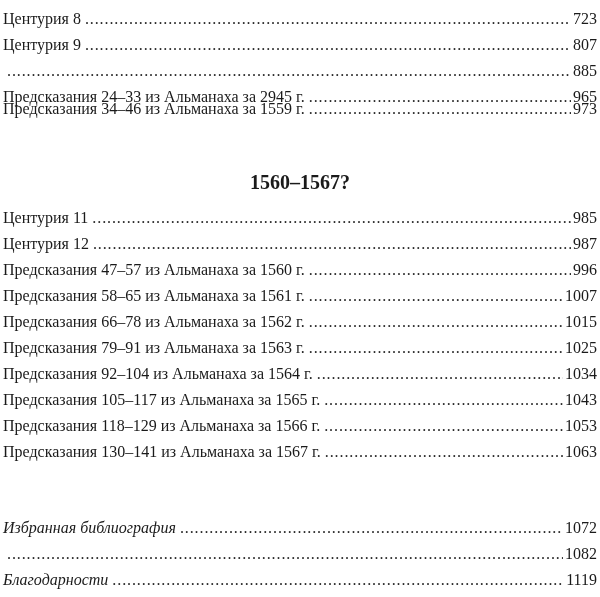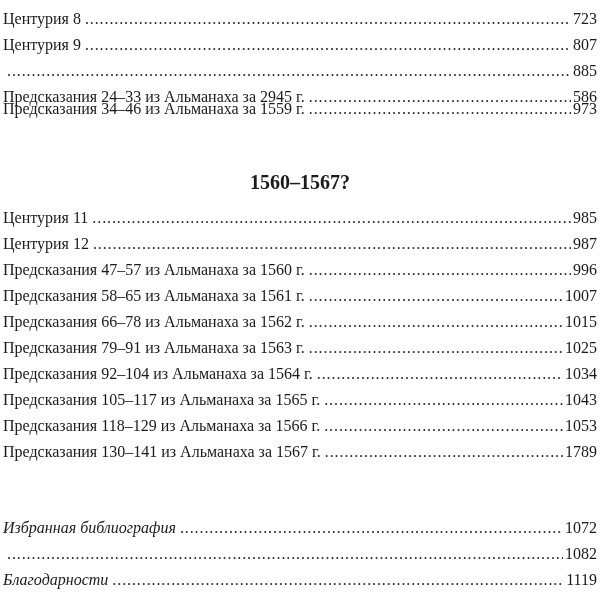--- a/index.html
+++ b/index.html
@@ -45,21 +45,21 @@
     <span class="leader"></span>
     <span class="page-num">807</span>
   </div>
   <div class="row" style="top:58px">
     <span class="leader"></span>
     <span class="page-num">885</span>
   </div>
   <div class="row" style="top:84px">
     <span class="title">Предсказания 24–33 из Альманаха за 2945 г.</span>
     <span class="leader"></span>
-    <span class="page-num">586</span>
+    <span class="page-num">965</span>
   </div>
   <div class="row" style="top:96px">
     <span class="title">Предсказания 34–46 из Альманаха за 1559 г.</span>
     <span class="leader"></span>
     <span class="page-num">973</span>
   </div>
 
   <div class="heading" style="top:169px">1560–1567?</div>
 
   <div class="row" style="top:205px">
@@ -103,21 +103,21 @@
     <span class="page-num">1043</span>
   </div>
   <div class="row" style="top:413px">
     <span class="title">Предсказания 118–129 из Альманаха за 1566 г.</span>
     <span class="leader"></span>
     <span class="page-num">1053</span>
   </div>
   <div class="row" style="top:439px">
     <span class="title">Предсказания 130–141 из Альманаха за 1567 г.</span>
     <span class="leader"></span>
-    <span class="page-num">1789</span>
+    <span class="page-num">1063</span>
   </div>
 
   <div class="row italic" style="top:515px">
     <span class="title">Избранная библиография</span>
     <span class="leader"></span>
     <span class="page-num">1072</span>
   </div>
   <div class="row italic" style="top:541px">
     <span class="leader"></span>
     <span class="page-num">1082</span>

